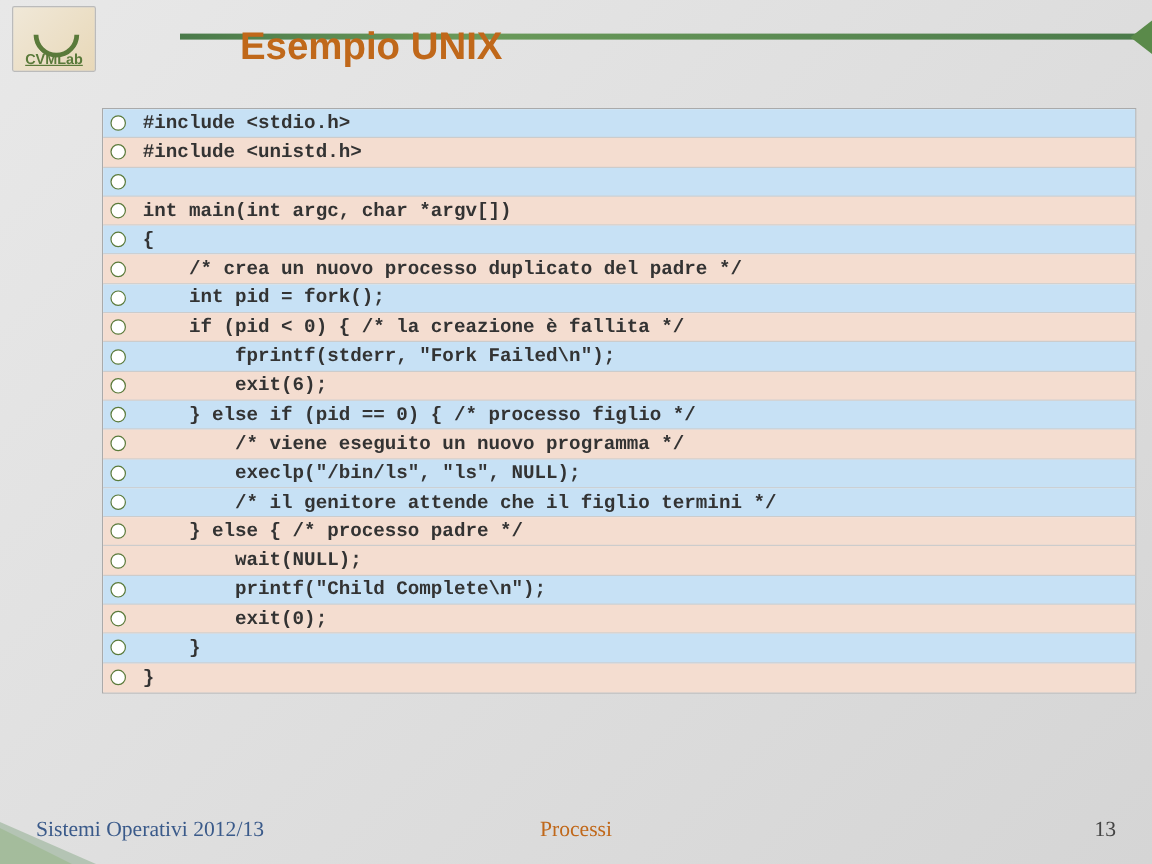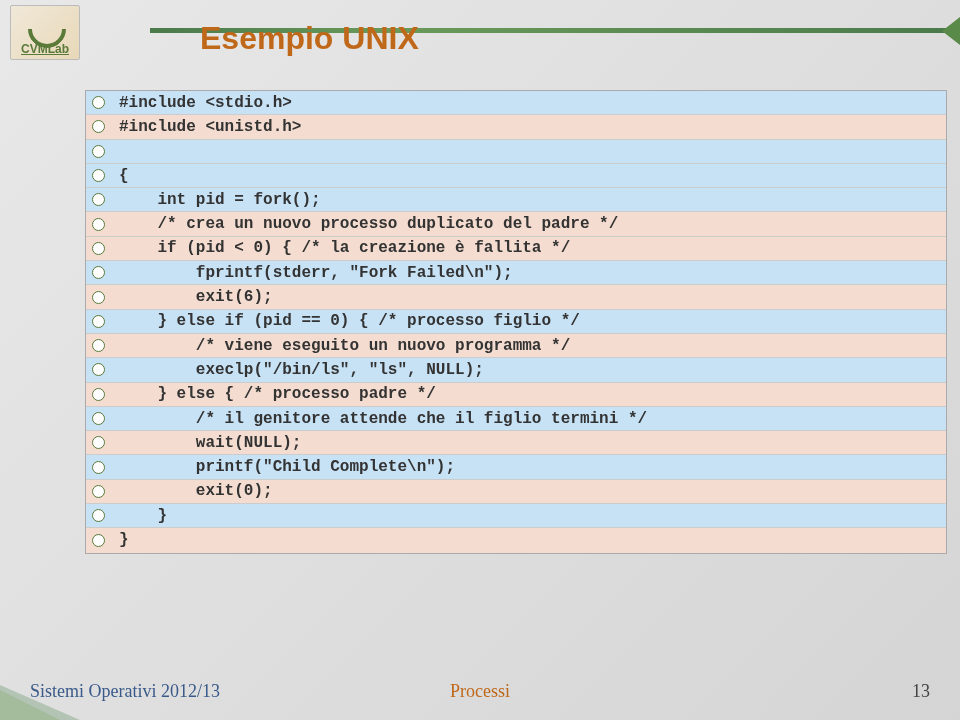--- a/index.html
+++ b/index.html
@@ -157,31 +157,32 @@
   </div>
   <div class="header-line"></div>
 </div>
 
 <div class="title">Esempio UNIX</div>
 
 <div class="code-block">
     <div class="code-line blue"><span class="bullet"></span><span>#include &lt;stdio.h&gt;</span></div>
     <div class="code-line peach"><span class="bullet"></span><span>#include &lt;unistd.h&gt;</span></div>
     <div class="code-line blue"><span class="bullet"></span><span></span></div>
+    <div class="code-line peach"><span class="bullet"></span><span>int main(int argc, char *argv[])</span></div>
     <div class="code-line blue"><span class="bullet"></span><span>{</span></div>
+    <div class="code-line peach"><span class="bullet"></span><span>    /* crea un nuovo processo duplicato del padre */</span></div>
     <div class="code-line blue"><span class="bullet"></span><span>    int pid = fork();</span></div>
-    <div class="code-line peach"><span class="bullet"></span><span>    /* crea un nuovo processo duplicato del padre */</span></div>
     <div class="code-line peach"><span class="bullet"></span><span>    if (pid &lt; 0) { /* la creazione è fallita */</span></div>
     <div class="code-line blue"><span class="bullet"></span><span>        fprintf(stderr, "Fork Failed\n");</span></div>
     <div class="code-line peach"><span class="bullet"></span><span>        exit(6);</span></div>
     <div class="code-line blue"><span class="bullet"></span><span>    } else if (pid == 0) { /* processo figlio */</span></div>
     <div class="code-line peach"><span class="bullet"></span><span>        /* viene eseguito un nuovo programma */</span></div>
     <div class="code-line blue"><span class="bullet"></span><span>        execlp("/bin/ls", "ls", NULL);</span></div>
+    <div class="code-line blue"><span class="bullet"></span><span>        /* il genitore attende che il figlio termini */</span></div>
     <div class="code-line peach"><span class="bullet"></span><span>    } else { /* processo padre */</span></div>
-    <div class="code-line blue"><span class="bullet"></span><span>        /* il genitore attende che il figlio termini */</span></div>
     <div class="code-line peach"><span class="bullet"></span><span>        wait(NULL);</span></div>
     <div class="code-line blue"><span class="bullet"></span><span>        printf("Child Complete\n");</span></div>
     <div class="code-line peach"><span class="bullet"></span><span>        exit(0);</span></div>
     <div class="code-line blue"><span class="bullet"></span><span>    }</span></div>
     <div class="code-line peach"><span class="bullet"></span><span>}</span></div>
   </div>
 
 <div class="footer-graphic"></div>
 <div class="footer">
   <span class="footer-left">Sistemi Operativi 2012/13</span>

